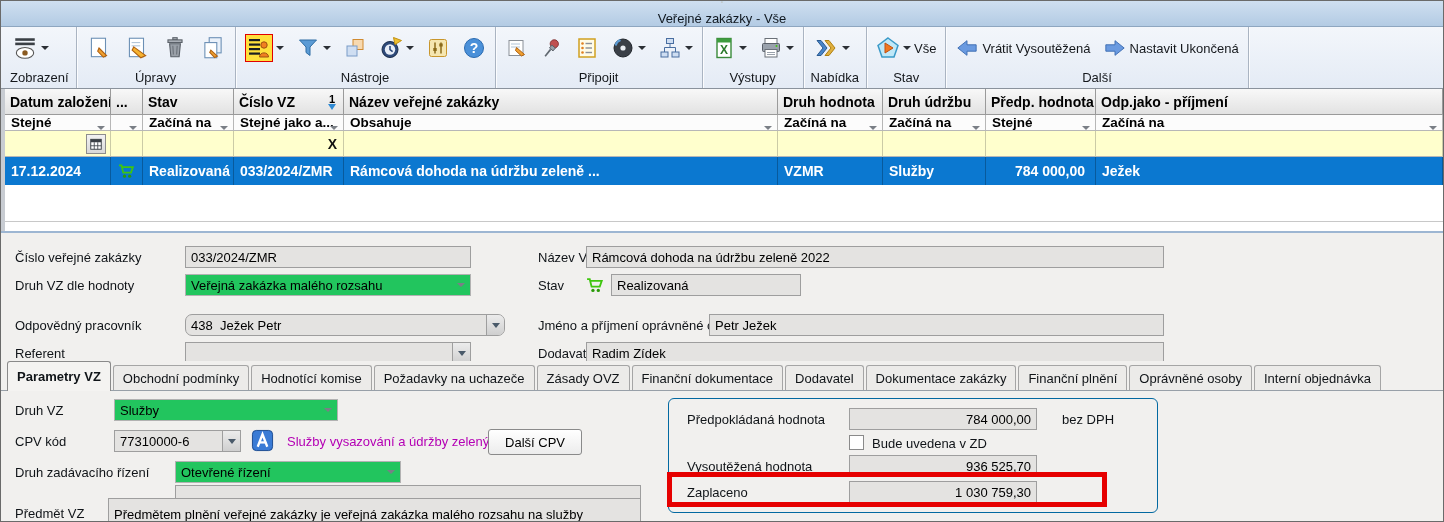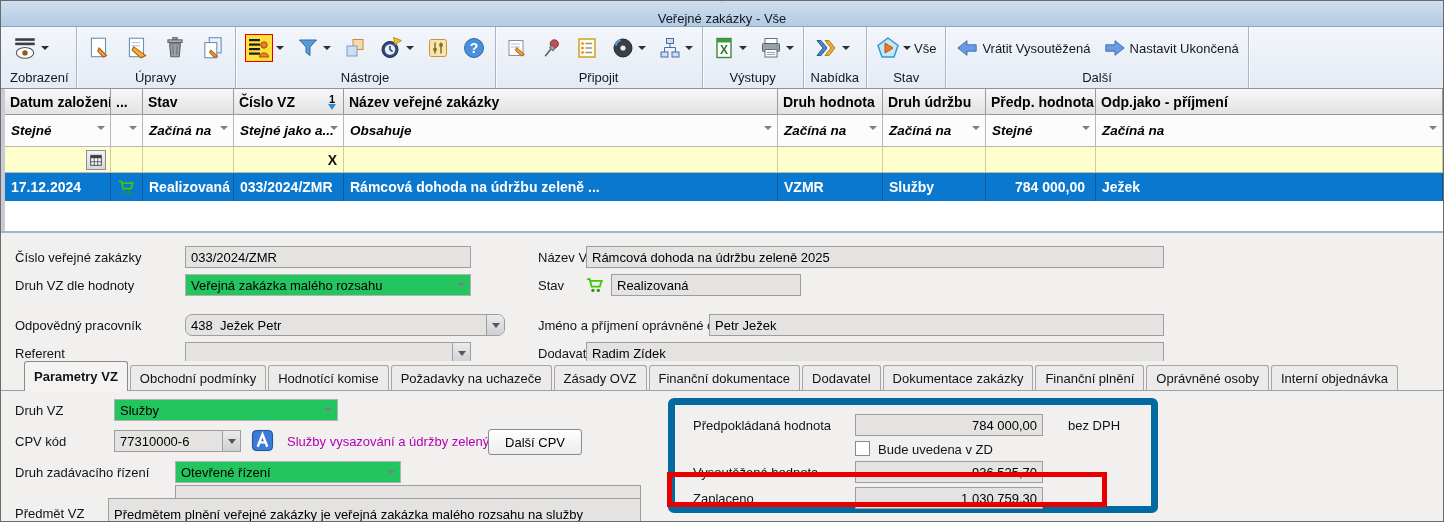--- a/index.html
+++ b/index.html
@@ -21,21 +21,21 @@
   .hl{background:#ffe03c;border:1px solid #e00000;padding:1px;}
   svg{display:block;}
 
   
   .grid{position:absolute;top:88px;left:0;right:0;height:142px;background:#fff;border-left:4px solid #c8ccd2;box-sizing:border-box;}
   .g-row{display:flex;width:100%;}
   .g-cell{box-sizing:border-box;overflow:hidden;white-space:nowrap;position:relative;display:flex;align-items:center;}
   .c0{width:106px}.c1{width:32px}.c2{width:91px}.c3{width:110px}.c4{width:434px}.c5{width:105px}.c6{width:103px}.c7{width:110px}.c8{flex:1}
   .g-head{height:26px;}
   .g-head .g-cell{background:linear-gradient(#f8f8f8,#e2e2e2);border-right:1px solid #9a9a9a;border-bottom:1px solid #9a9a9a;font-size:14px;font-weight:bold;color:#000;padding:0 5px;}
-  .g-filter{height:32px;font-style:italic;}
+  .g-filter{height:16px;}
   .g-filter .g-cell{background:#fcfcfc;border-right:1px solid #b7b7b7;border-bottom:1px solid #b7b7b7;font-size:13.5px;font-weight:bold;color:#000;padding:0 20px 0 6px;}
   .dd-caret{position:absolute;right:5px;top:11px;width:0;height:0;border-left:4px solid transparent;border-right:4px solid transparent;border-top:4px solid #7a7f86;}
   .g-input{height:26px;}
   .g-input .g-cell{background:#ffffcd;border-right:1px solid #cbcba6;border-bottom:1px solid #b7b7b7;justify-content:flex-end;padding:0 4px;}
   .clear-x{font-size:14px;font-weight:bold;color:#111;padding-right:2px;}
   .cal-btn{width:20px;height:20px;border:1px solid #8d8d8d;background:linear-gradient(#f2f2f2,#d8d8d8);display:flex;align-items:center;justify-content:center;padding:0;}
   .g-data{height:28px;background:#0b78d0;}
   .g-data .g-cell{color:#fff;font-size:14px;font-weight:bold;border-right:1px solid rgba(0,0,0,0.25);padding:0 6px;}
   .g-data .num{justify-content:flex-end;padding-right:10px;}
   .g-filler{height:36px;background:#fff;border-bottom:1px solid #c8c8c8;}
@@ -47,27 +47,27 @@
   .detail{position:absolute;top:230px;left:0;right:0;height:130px;background:#f1f0ee;border-top:2px solid #9db6d2;box-sizing:border-box;}
   .lab{position:absolute;height:22px;display:flex;align-items:center;font-size:13px;color:#101418;white-space:nowrap;}
   .ro,.dd,.wo{position:absolute;height:22px;box-sizing:border-box;display:flex;align-items:center;font-size:13px;color:#000;padding:0 5px;white-space:pre;overflow:hidden;}
   .ro{background:#e4e3e1;border:1px solid #9e9e9e;}
   .dd{background:#22c55e;border:1px solid #b2b2b2;justify-content:space-between;}
   .spin{position:absolute;right:0;top:0;bottom:0;width:17px;background:linear-gradient(#ececec,#cfcfcf);border-left:1px solid #9e9e9e;display:flex;align-items:center;justify-content:center;}
   .spin i{width:0;height:0;border-left:4px solid transparent;border-right:4px solid transparent;border-top:5px solid #4a5a6a;}
   .num2{justify-content:flex-end;}
 
   
-  .tabs{position:absolute;top:360px;left:0;right:0;height:30px;display:flex;align-items:flex-end;padding-left:23px;border-bottom:1px solid #98a0a8;box-sizing:border-box;background:#f1f0ee;}
+  .tabs{position:absolute;top:360px;left:0;right:0;height:30px;display:flex;align-items:flex-end;padding-left:6px;border-bottom:1px solid #98a0a8;box-sizing:border-box;background:#f1f0ee;}
   .tab{font-size:13px;color:#101418;background:#ecebe9;border:1px solid #a5a5a5;border-bottom:none;padding:0 9px;height:24px;display:flex;align-items:center;margin-right:2px;border-radius:3px 3px 0 0;white-space:nowrap;}
   .tab.active{font-weight:bold;background:#f4f3f1;height:29px;margin-bottom:-1px;border-color:#8a8a8a;box-shadow:0 1px 0 #f4f3f1;}
 
   
   .content{position:absolute;top:390px;left:0;right:0;bottom:0;background:#f1f0ee;}
-  .gbox{position:absolute;left:667px;top:7px;width:490px;height:115px;border:7px solid #0369a1;border-radius:6px;box-sizing:border-box;}
+  .gbox{position:absolute;left:667px;top:7px;width:490px;height:115px;border:1px solid #0369a1;border-radius:6px;box-sizing:border-box;}
   .cb{position:absolute;width:15px;height:15px;background:#fff;border:1px solid #8a8a8a;box-sizing:border-box;}
   .btn{position:absolute;height:24px;background:linear-gradient(#ffffff,#ececec);border:1px solid #8a8a8a;border-radius:3px;font-size:13px;display:flex;align-items:center;justify-content:center;padding:0 12px;color:#000;}
   .cpv-link{position:absolute;font-size:13px;color:#b400b4;white-space:nowrap;}
   .red-box{position:absolute;left:666px;top:81px;width:440px;height:35px;border:5px solid #e60000;box-sizing:border-box;pointer-events:none;z-index:40;}
 </style>
 </head>
 <body>
 
 <div class="window">
 
@@ -447,21 +447,21 @@
     <div class="lab" style="left:14px;top:41px;">Druh VZ dle hodnoty</div>
     <div class="dd" style="left:184px;top:41px;width:286px;"><span>Veřejná zakázka malého rozsahu</span><span class="dd-caret" style="position:static;"></span></div>
 
     <div class="lab" style="left:14px;top:81px;">Odpovědný pracovník</div>
     <div class="ro" style="left:184px;top:81px;width:320px;border-radius:7px;"><span>438  Ježek Petr</span><span class="spin"><i></i></span></div>
 
     <div class="lab" style="left:14px;top:109px;">Referent</div>
     <div class="ro" style="left:184px;top:109px;width:286px;"><span></span><span class="spin"><i></i></span></div>
 
     <div class="lab" style="left:537px;top:13px;">Název VZ</div>
-    <div class="ro" style="left:585px;top:13px;width:578px;"><span>Rámcová dohoda na údržbu zeleně 2025</span></div>
+    <div class="ro" style="left:585px;top:13px;width:578px;"><span>Rámcová dohoda na údržbu zeleně 2022</span></div>
 
     <div class="lab" style="left:537px;top:41px;">Stav</div>
     <svg style="position:absolute;left:584px;top:42px;" width="20" height="20" viewBox="0 0 24 24">
       <path d="M2.5 5 h3.2 l2.2 9 h9.8 l2.4-7 H7" fill="none" stroke="#3fc60e" stroke-width="2.2"></path>
       <circle cx="9.5" cy="18.5" r="2" fill="#2a9a08"></circle>
         <circle cx="16" cy="18.5" r="2" fill="#2a9a08"></circle>
     </svg>
     <div class="ro" style="left:610px;top:41px;width:190px;"><span>Realizovaná</span></div>
 
     <div class="lab" style="left:537px;top:81px;">Jméno a příjmení oprávněné osoby</div>

